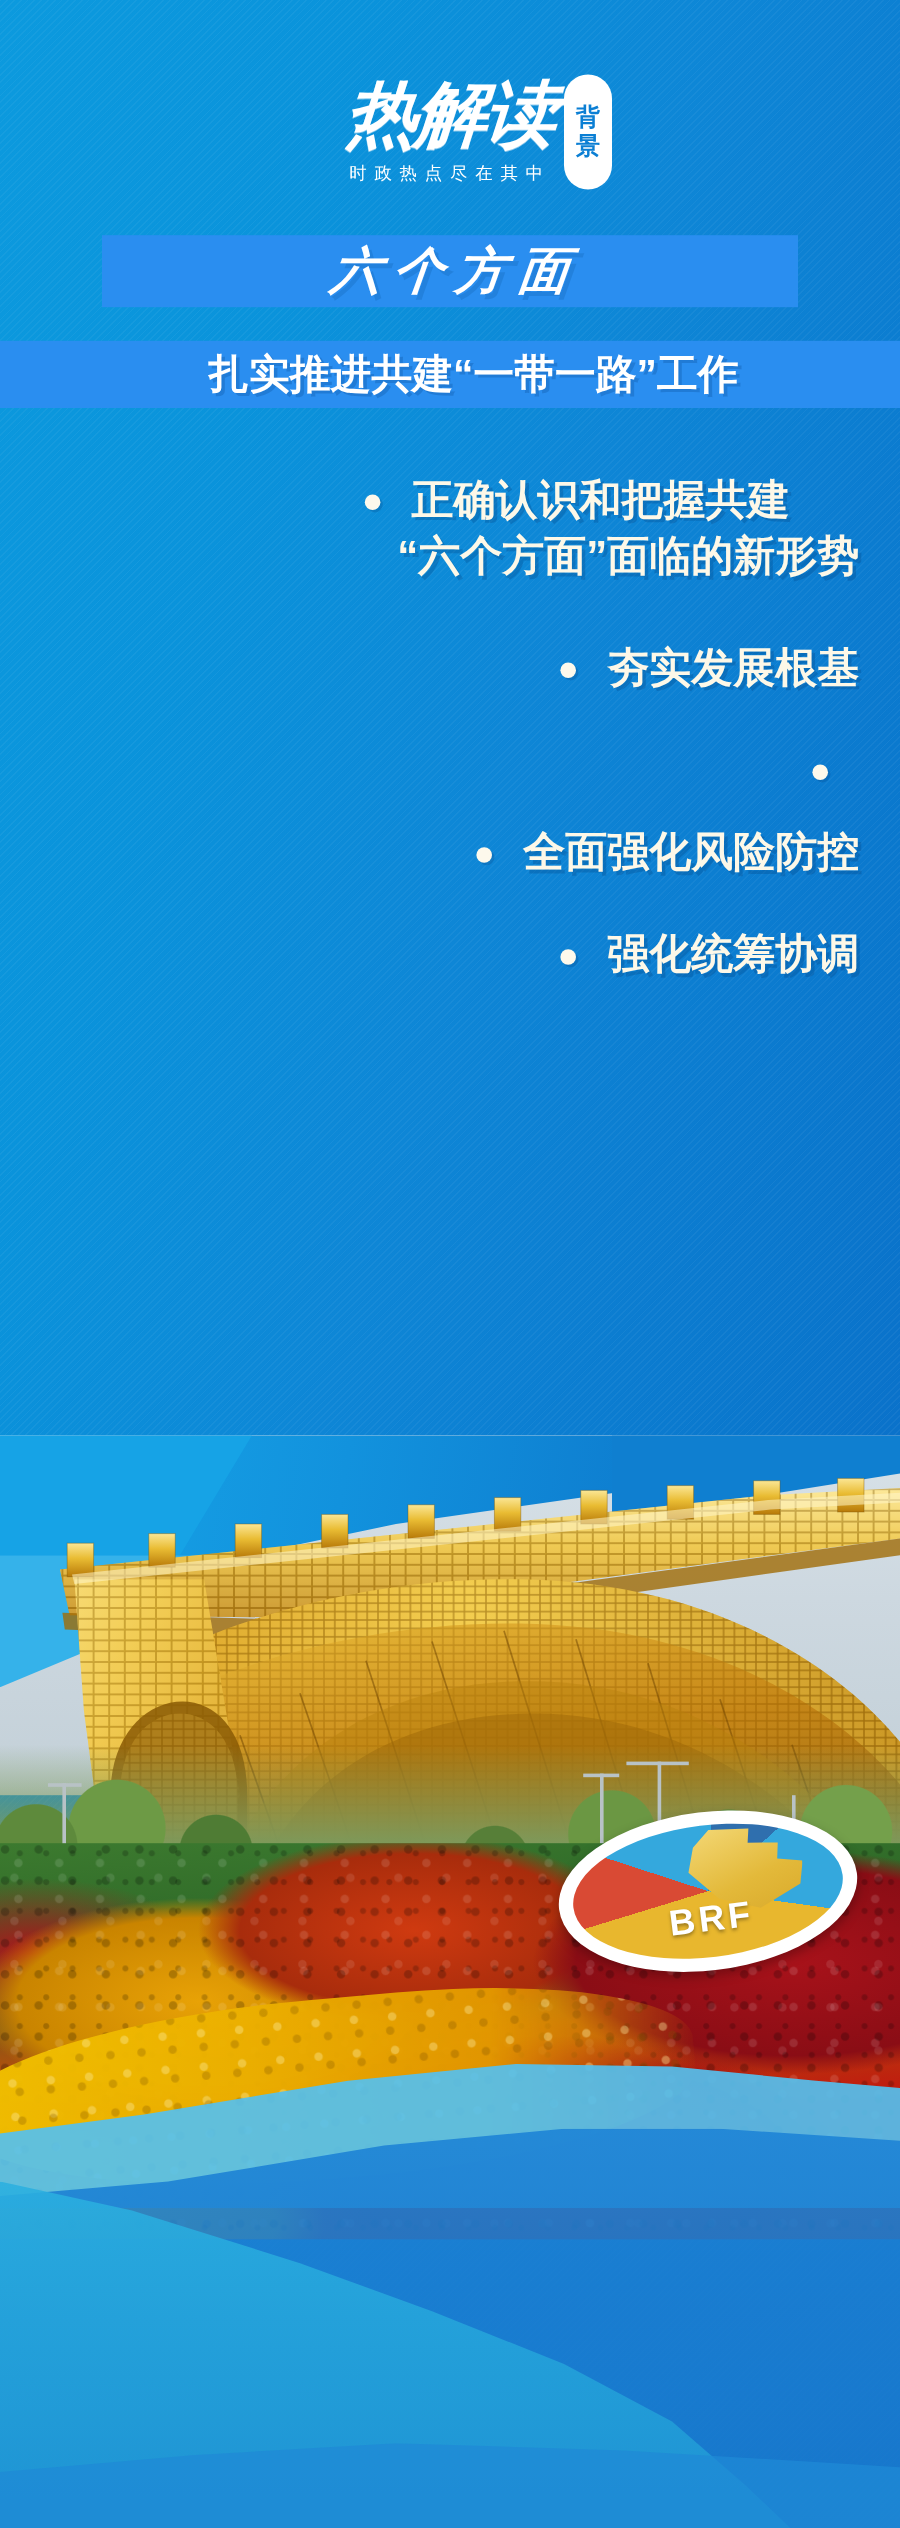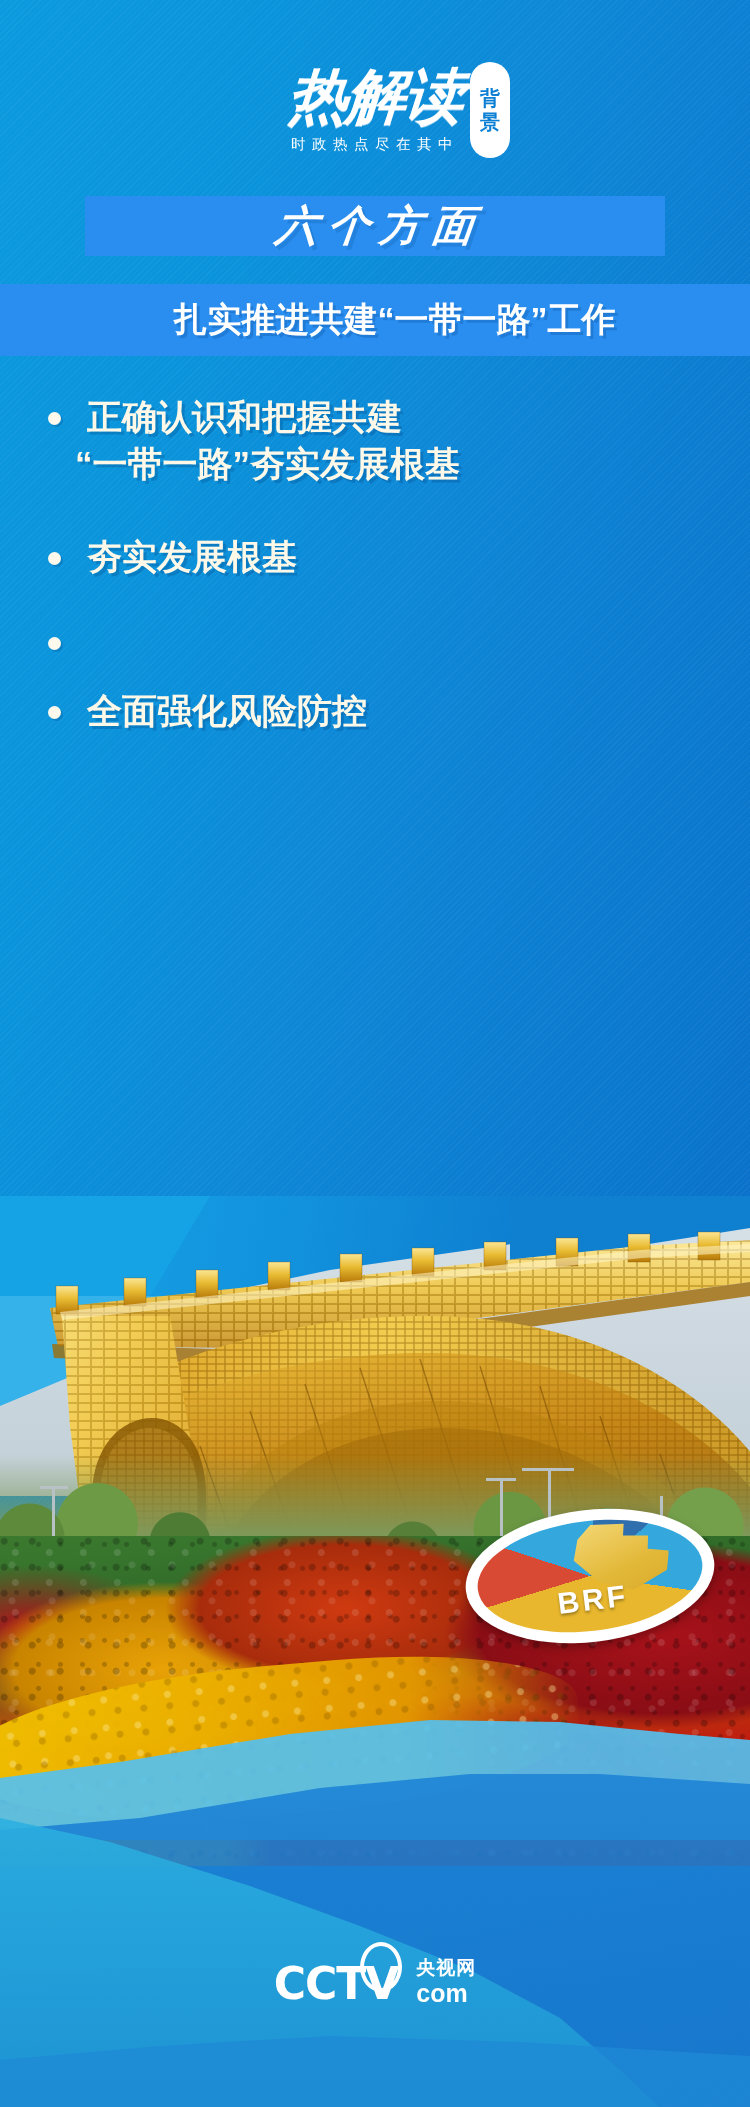--- a/index.html
+++ b/index.html
@@ -74,38 +74,39 @@
   }
   .band-a-text {
     font-size:42px; font-weight:bold; color:#ffffff;
     letter-spacing:10px; font-style:italic;
     transform:skewX(-6deg);
     text-shadow:4px 4px 0 rgba(0,70,140,.18);
     white-space:nowrap; padding-left:10px;
   }
 
   .band-b {
-    position:absolute; left:0; top:88px; width:750px; height:72px;
+    position:absolute; left:0; top:88px; width:750px; height:56px;
     background:#2a8ef0;
     display:flex; align-items:center; justify-content:center;padding-left:39px;
   }
   .band-b-text {
     font-size:34px; font-weight:bold; color:#ffffff;
     letter-spacing:0px; white-space:nowrap;
     text-shadow:3px 3px 0 rgba(0,60,125,.22);
   }
 
   
   .bullets {
     position:relative; z-index:3;
     padding:52px 34px 0 36px;
   }
   .bullet {
     display:flex; align-items:flex-start;
     margin-bottom:38px;
+    justify-content:flex-end;
   }
   .bullet.two-line { margin-bottom:46px; }
   .dot {
     flex:0 0 auto;
     width:13px; height:13px; border-radius:50%;
     background:#fdf9ec;
     margin:18px 26px 0 12px;
     box-shadow:2px 2px 0 rgba(0,60,125,.22);
   }
   .btext {
@@ -324,39 +325,43 @@
       <div class="band-b-text">扎实推进共建“一带一路”工作</div>
     </div>
   </div>
 
   <div class="bullets">
 
     <div class="bullet two-line">
       <div class="dot"></div>
       <div class="btext">
         <span>正确认识和把握共建</span>
-        <span class="l2">“一带一路”夯实发展根基</span>
+        <span class="l2">“六个方面”面临的新形势</span>
       </div>
     </div>
 
     <div class="bullet">
       <div class="dot"></div>
       <div class="btext">夯实发展根基</div>
     </div>
 
 
     <div class="bullet">
       <div class="dot"></div>
     </div>
 
     <div class="bullet">
       <div class="dot"></div>
       <div class="btext">全面强化风险防控</div>
     </div>
 
+    <div class="bullet">
+      <div class="dot"></div>
+      <div class="btext">强化统筹协调</div>
+    </div>
 
   </div>
 
   <div class="photo">
 
     <div class="sky"></div>
     <div class="sky-band-blue"></div>
     <div class="sky-cut-l"></div>
     <div class="sky-band-blue2"></div>
     <div class="sky-cut-r"></div>
@@ -485,24 +490,14 @@
     </div>
   </div>
 
   <div class="waves">
     <div class="wave wave-1"></div>
     <div class="wave wave-2"></div>
     <div class="wave wave-3"></div>
     <div class="wave wave-4"></div>
   </div>
 
-  <div class="cctv">
-    <div class="cctv-inner">
-      <div class="cctv-mark">CCTV</div>
-      <div class="cctv-oval"></div>
-      <div class="cctv-right">
-        <div class="cctv-cn">央视网</div>
-        <div class="cctv-com">com</div>
-      </div>
-    </div>
-  </div>
 
 </div>
 
 </body></html>

